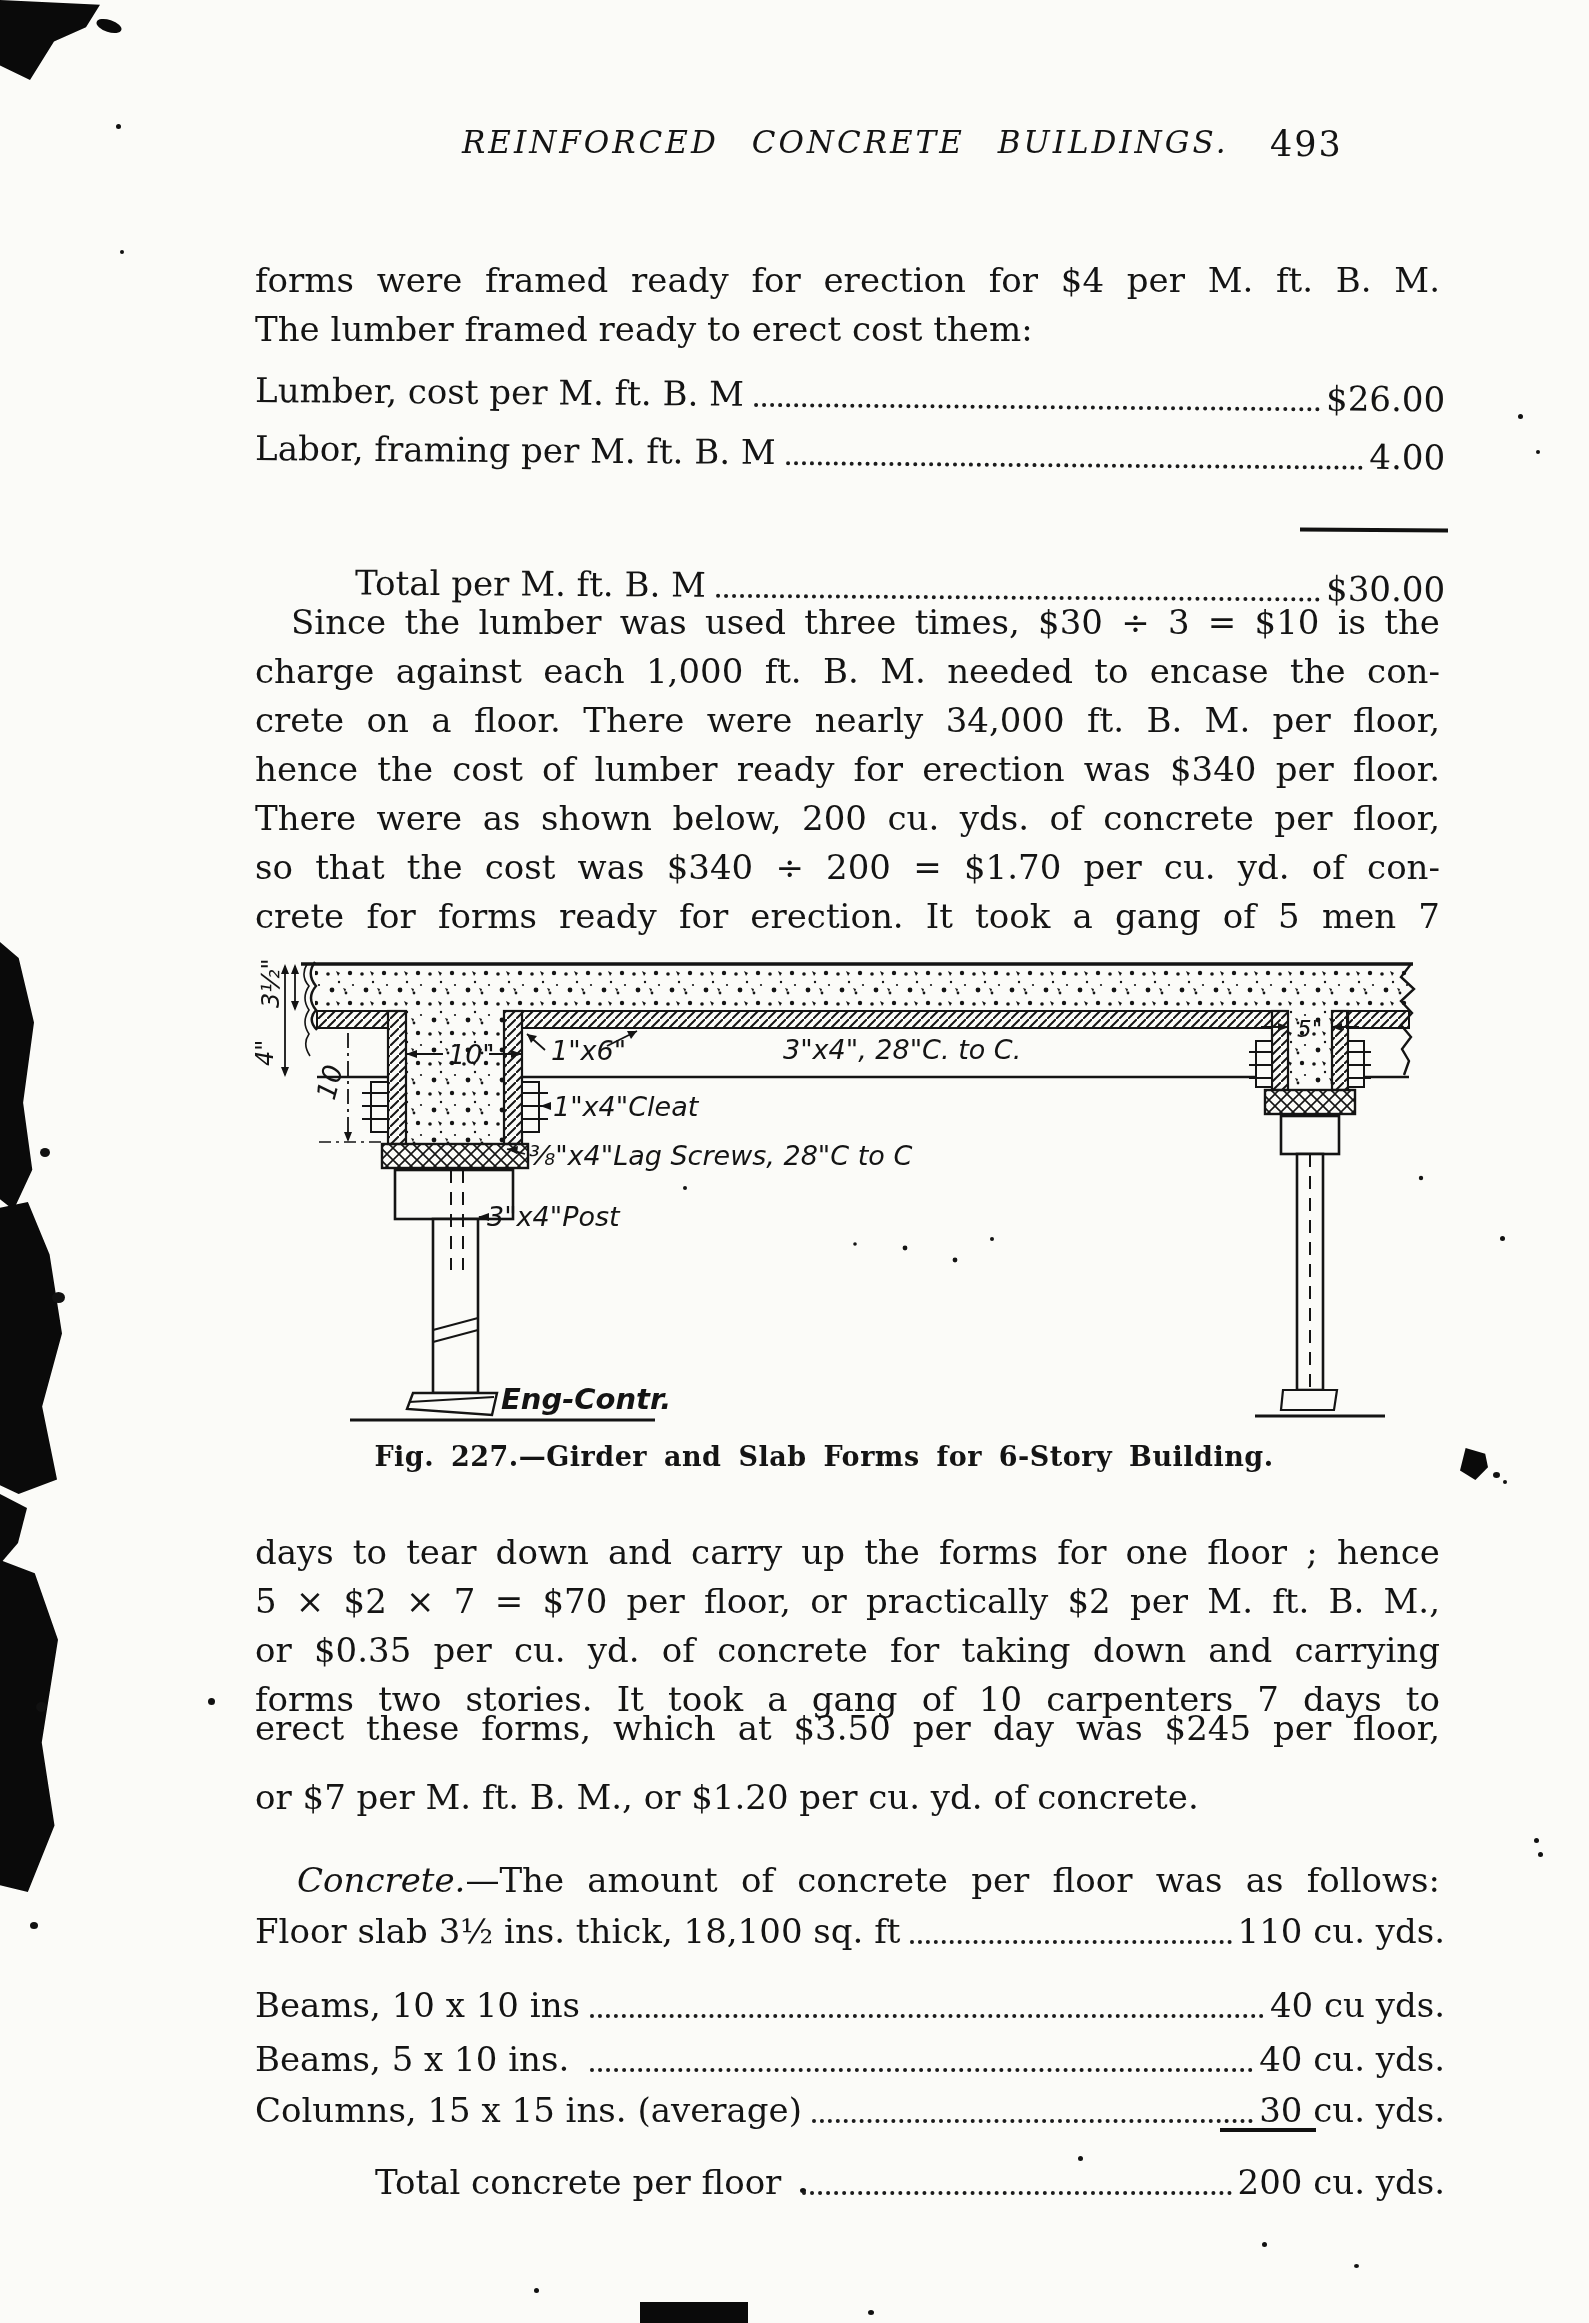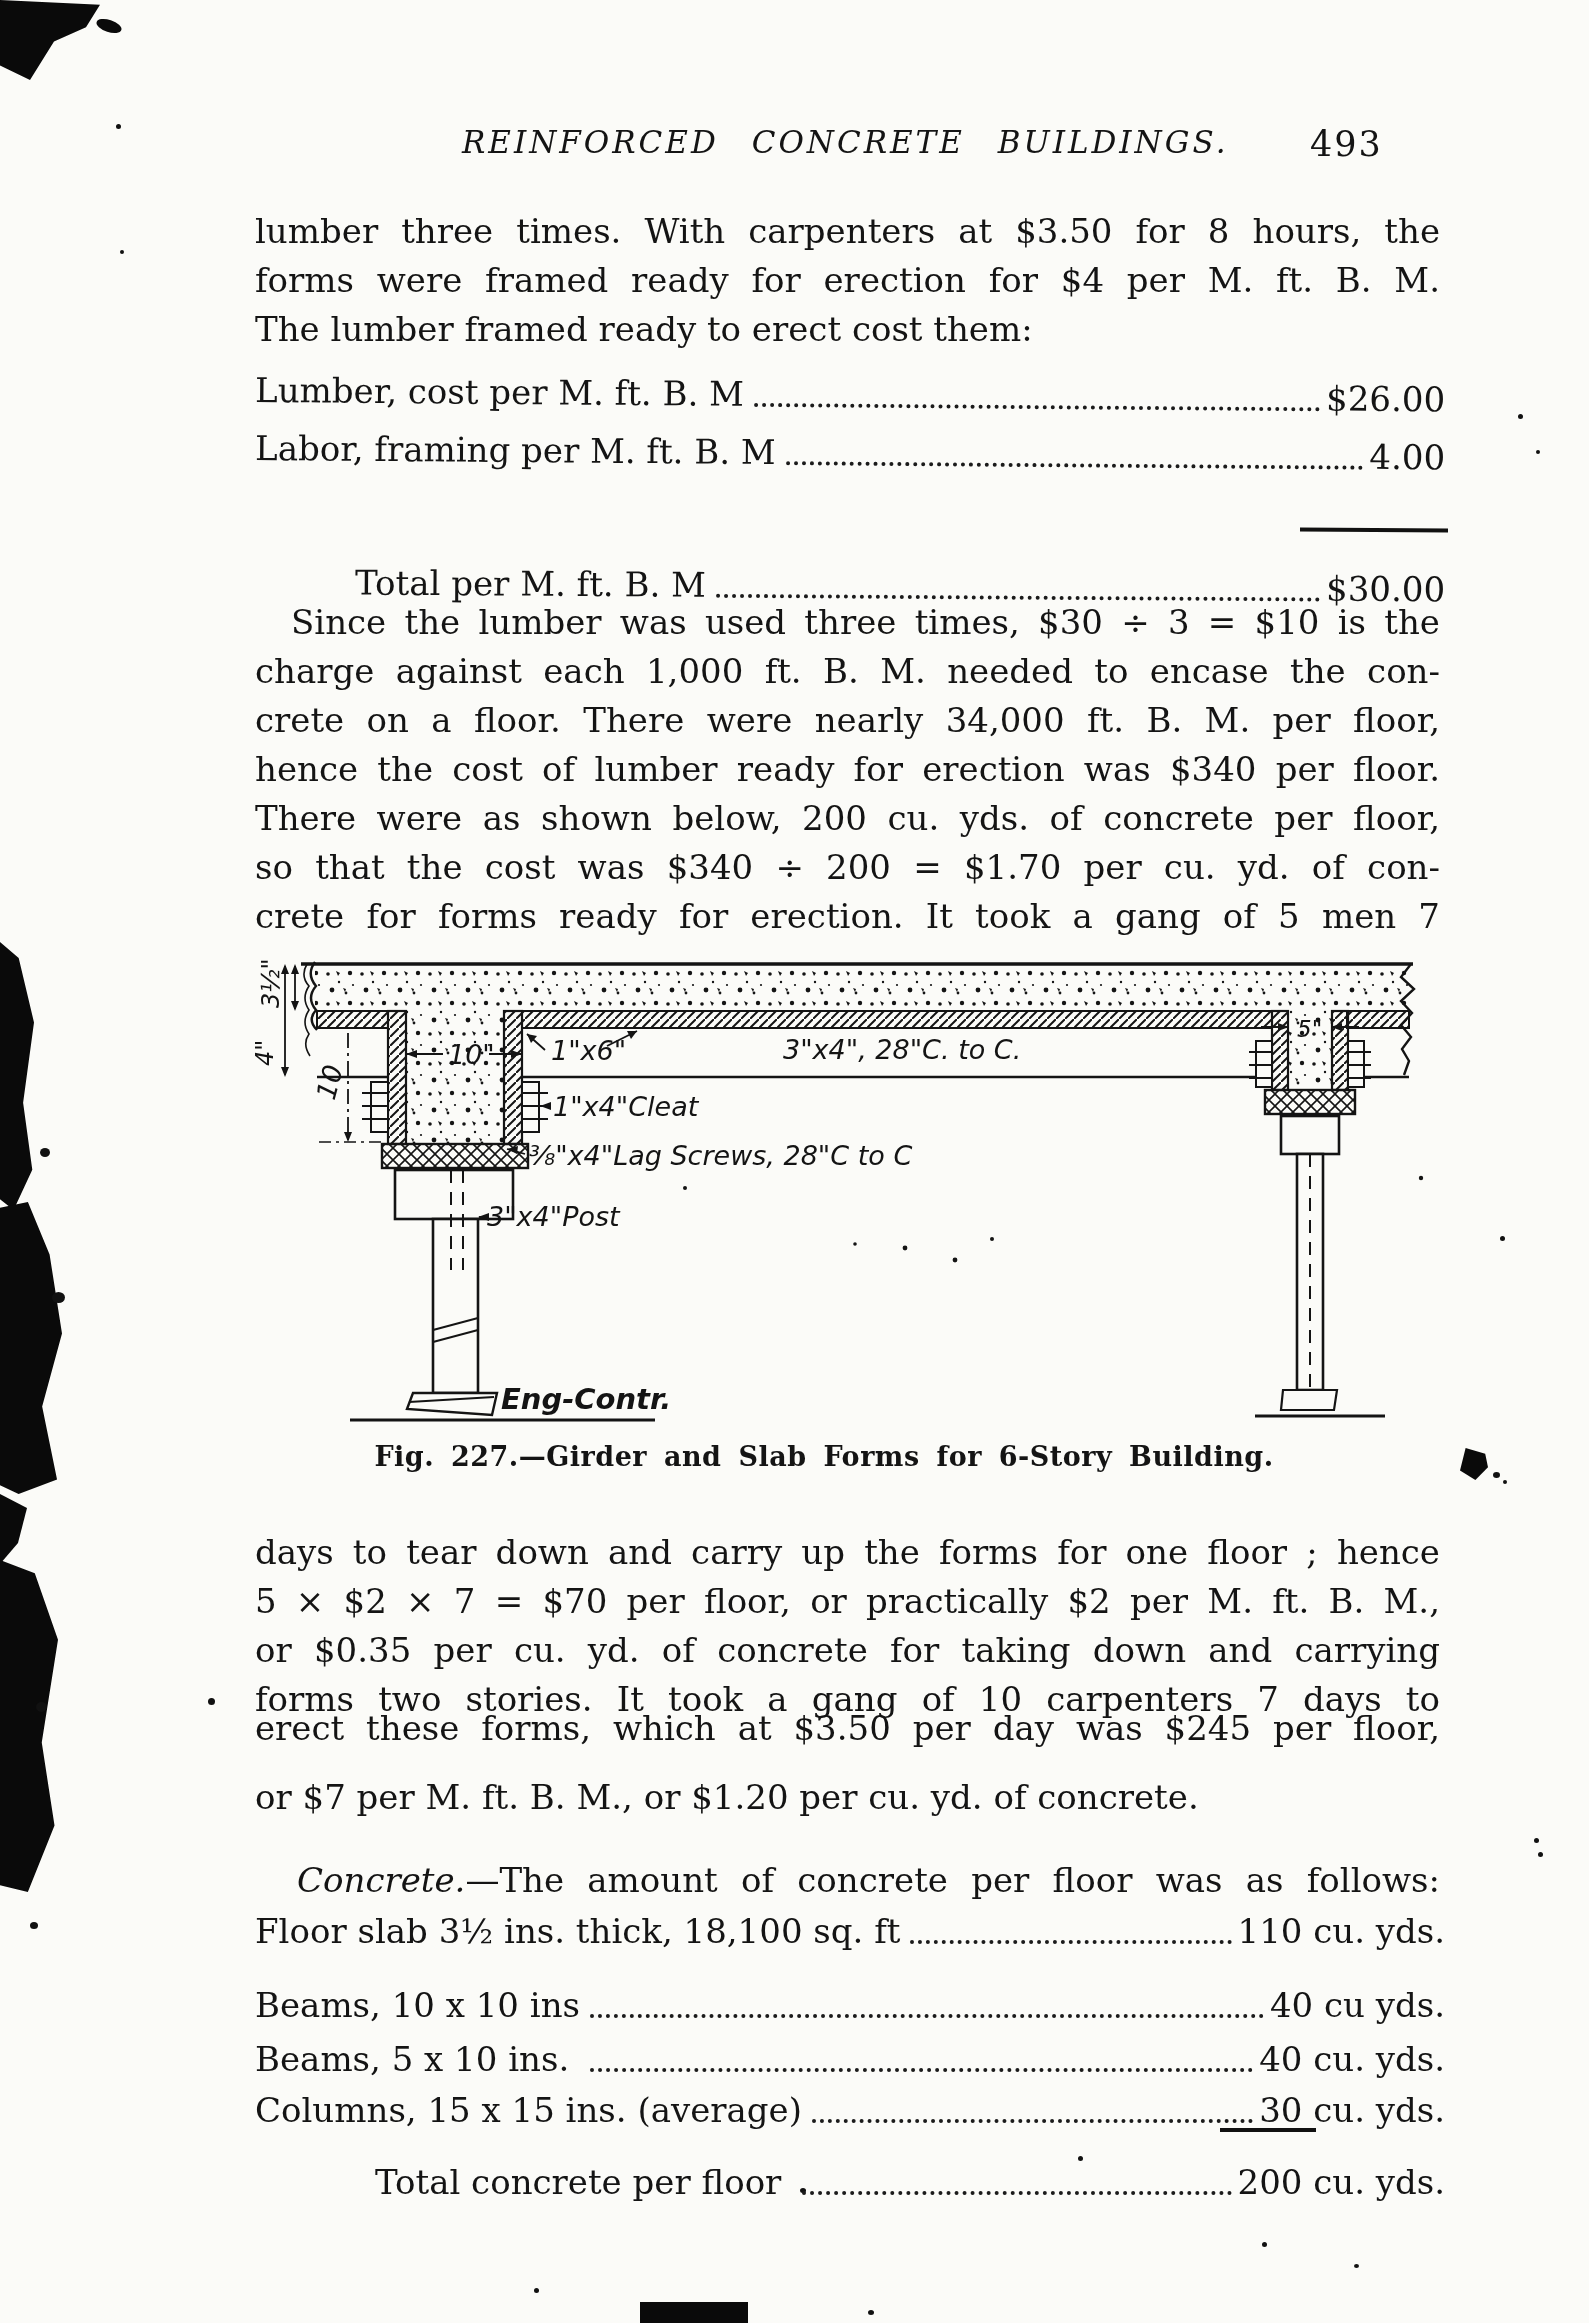--- a/index.html
+++ b/index.html
@@ -10,21 +10,21 @@
     overflow:hidden;
     color:#141414;
     font-family:"DejaVu Serif","Liberation Serif",serif;
   }
   .running-head{
     position:absolute;top:124px;left:462px;width:760px;
     font-style:italic;font-size:31px;letter-spacing:3px;word-spacing:20px;
     text-align:center;white-space:nowrap;
   }
   .page-number{
-    position:absolute;top:124px;left:1310px;font-size:35px;letter-spacing:2px;
+    position:absolute;top:124px;left:1270px;font-size:35px;letter-spacing:2px;
   }
   .line{
     position:absolute;left:255px;width:1185px;height:50px;
     font-size:34px;line-height:49px;
     text-align:justify;text-align-last:justify;
     box-sizing:border-box;
   }
   .line.noj{text-align-last:left;}
   .lrow{
     position:absolute;left:255px;width:1190px;
@@ -84,21 +84,20 @@
   <div class="speck" style="left:1262px;top:2242px;width:5px;height:5px;"></div>
   <div class="speck" style="left:1354px;top:2264px;width:5px;height:4px;"></div>
   <div class="speck" style="left:534px;top:2288px;width:5px;height:5px;"></div>
   <div class="speck" style="left:868px;top:2310px;width:6px;height:5px;"></div>
   <div class="speck" style="left:120px;top:250px;width:4px;height:4px;"></div>
   <div class="speck" style="left:116px;top:124px;width:5px;height:5px;"></div>
 
   <div class="running-head">REINFORCED CONCRETE BUILDINGS.</div>
   <div class="page-number">493</div>
 
-  <div class="line" style="top:207px">lumber three times.  With carpenters at $3.50 for 8 hours, the</div>
   <div class="line" style="top:256px">forms were framed ready for erection for $4 per M. ft. B. M.</div>
   <div class="line noj" style="top:305px">The lumber framed ready to erect cost them:</div>
 
   <div class="lrow tilt1" style="top:366px">
     <span class="lbl">Lumber, cost per M. ft. B. M</span>
     <span class="leader"></span>
     <span class="val">$26.00</span>
   </div>
   <div class="lrow tilt1" style="top:424px">
     <span class="lbl">Labor, framing per M. ft. B. M</span>

